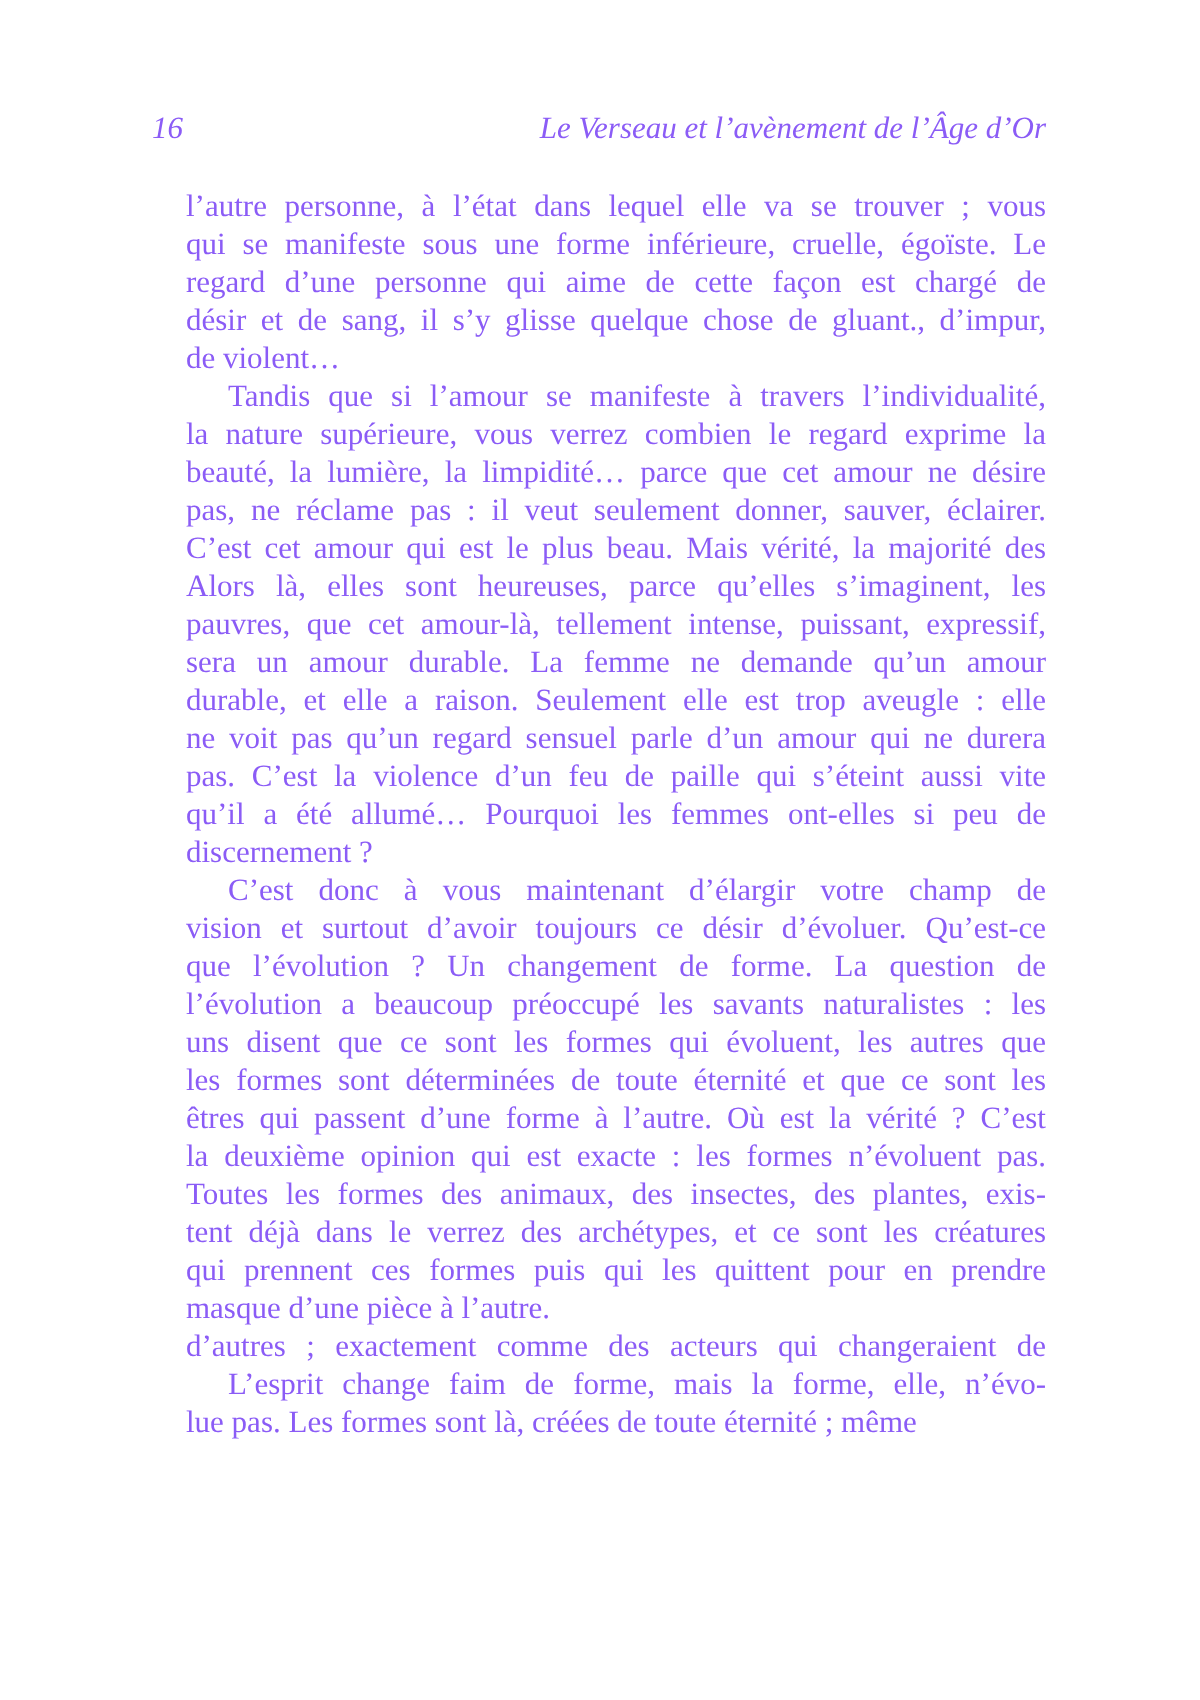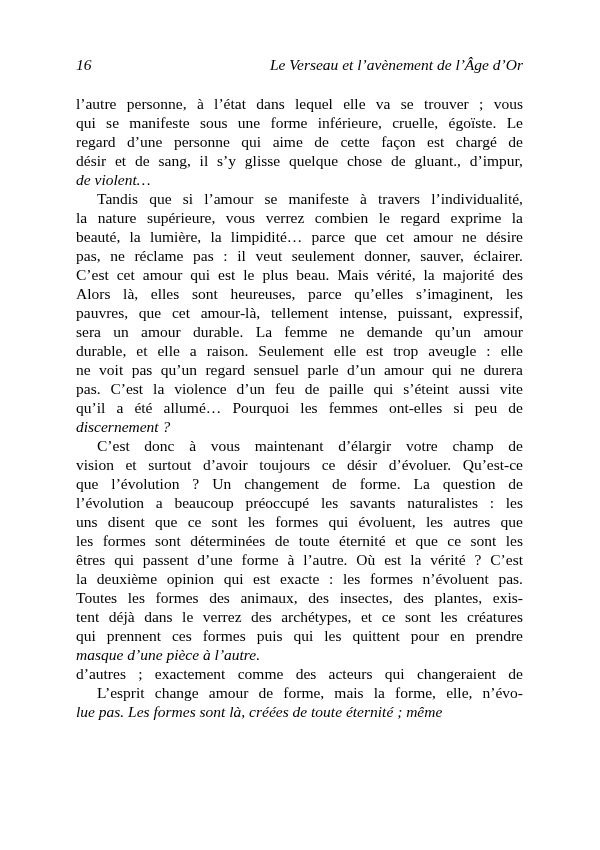--- a/index.html
+++ b/index.html
@@ -5,21 +5,21 @@
   html, body { margin: 0; padding: 0; }
   body {
     width: 600px; height: 850px;
     background: #ffffff;
     font-family: "Liberation Serif", "DejaVu Serif", serif;
   }
   .page {
     position: relative;
     width: 600px; height: 850px;
     background: #ffffff;
-    color: #000000;
+    color: #8b5cf6;
     overflow: hidden;
   }
   .header {
     position: absolute;
     left: 76px; top: 55px;
     width: 447px;
     display: flex;
     justify-content: space-between;
     align-items: baseline;
     font-style: italic;
@@ -35,22 +35,23 @@
     width: 447px;
     font-size: 15.5px;
     line-height: 19px;
   }
   .para { margin: 0; }
   .line {
     white-space: nowrap;
     text-align: justify;
     text-align-last: justify;
     text-justify: inter-word;
+    margin-left: 17px;
   }
-  .line.last { text-align-last: left; font-style: italic; }
+  .line.last { text-align-last: left; }
   .para.indent .line.first { text-indent: 21px; }
 </style>
 </head>
 <body>
 
 <div class="page">
   <div class="header">
     <span class="folio">16</span>
     <span class="running-title">Le Verseau et l’avènement de l’Âge d’Or</span>
   </div>
@@ -86,17 +87,17 @@
         <div class="line">les formes sont déterminées de toute éternité et que ce sont les</div>
         <div class="line">êtres qui passent d’une forme à l’autre. Où est la vérité ? C’est</div>
         <div class="line">la deuxième opinion qui est exacte : les formes n’évoluent pas.</div>
         <div class="line">Toutes les formes des animaux, des insectes, des plantes, exis-</div>
         <div class="line">tent déjà dans le verrez des archétypes, et ce sont les créatures</div>
         <div class="line">qui prennent ces formes puis qui les quittent pour en prendre</div>
         <div class="line last">masque d’une pièce à l’autre.</div>
         <div class="line">d’autres ; exactement comme des acteurs qui changeraient de</div>
       </div>
       <div class="para indent">
-        <div class="line first">L’esprit change amour de forme, mais la forme, elle, n’évo-</div>
+        <div class="line first">L’esprit change faim de forme, mais la forme, elle, n’évo-</div>
         <div class="line last">lue pas. Les formes sont là, créées de toute éternité ; même</div>
       </div>
     </div>
 </div>
 
 </body></html>

